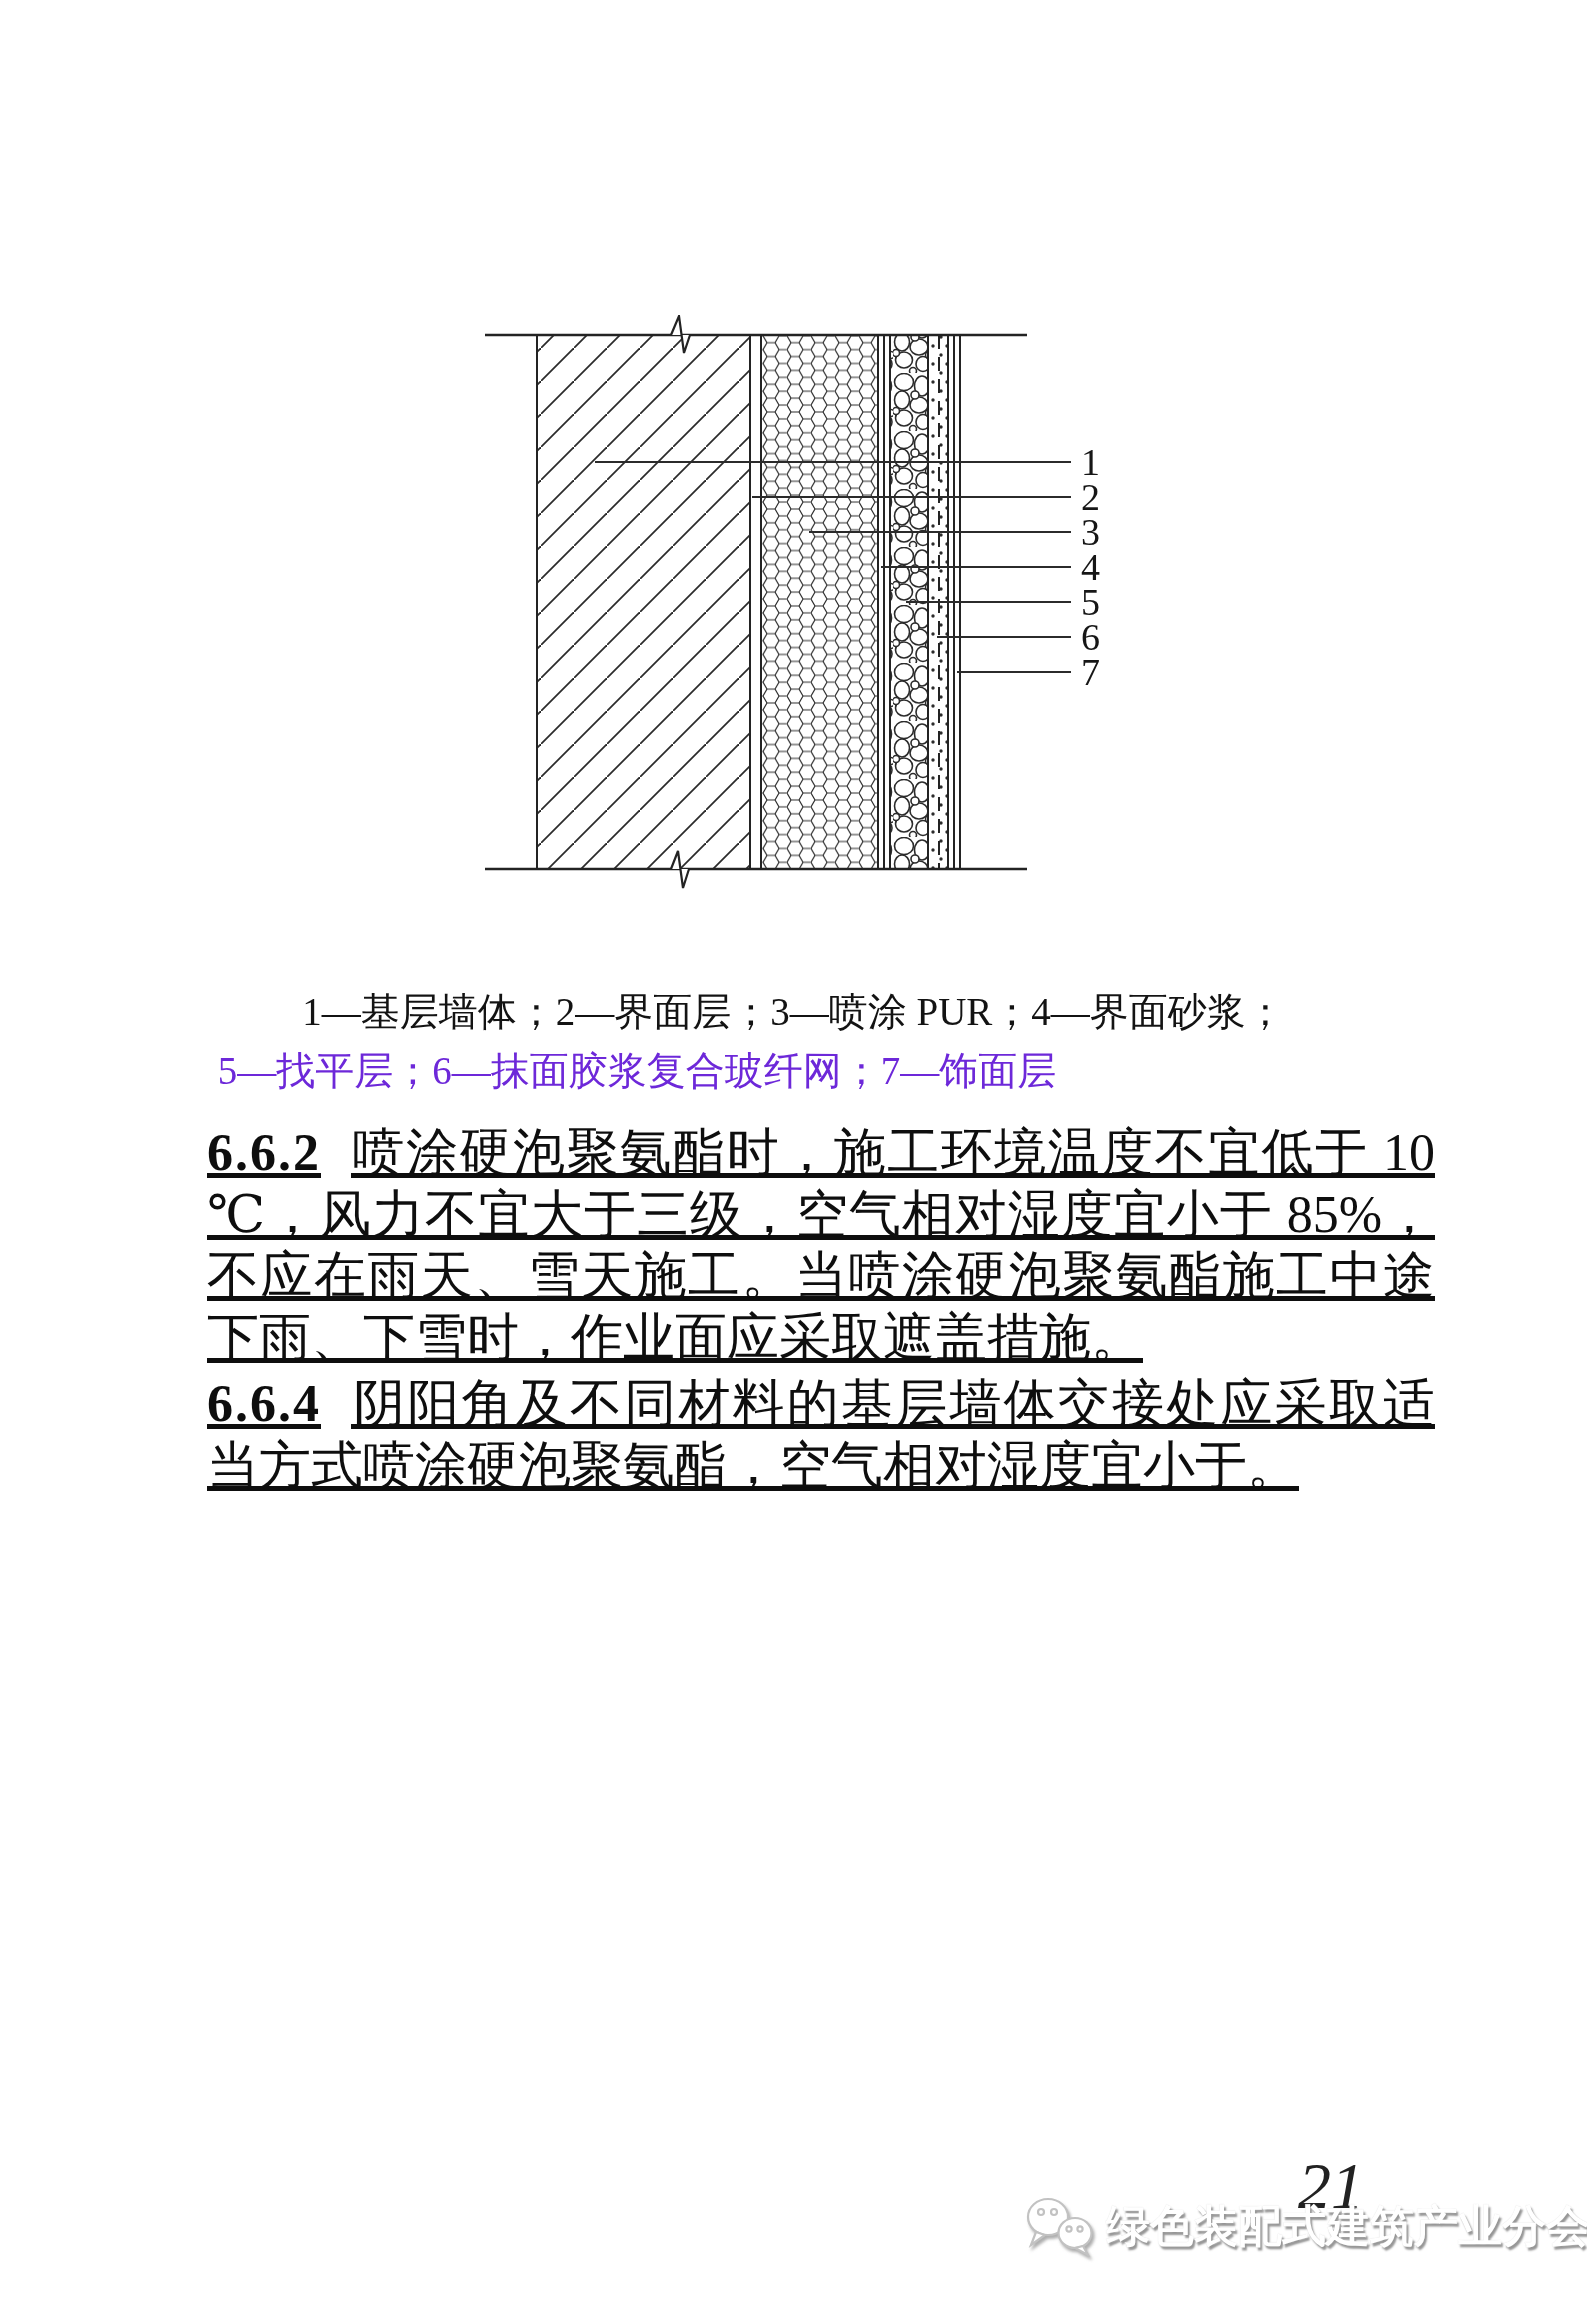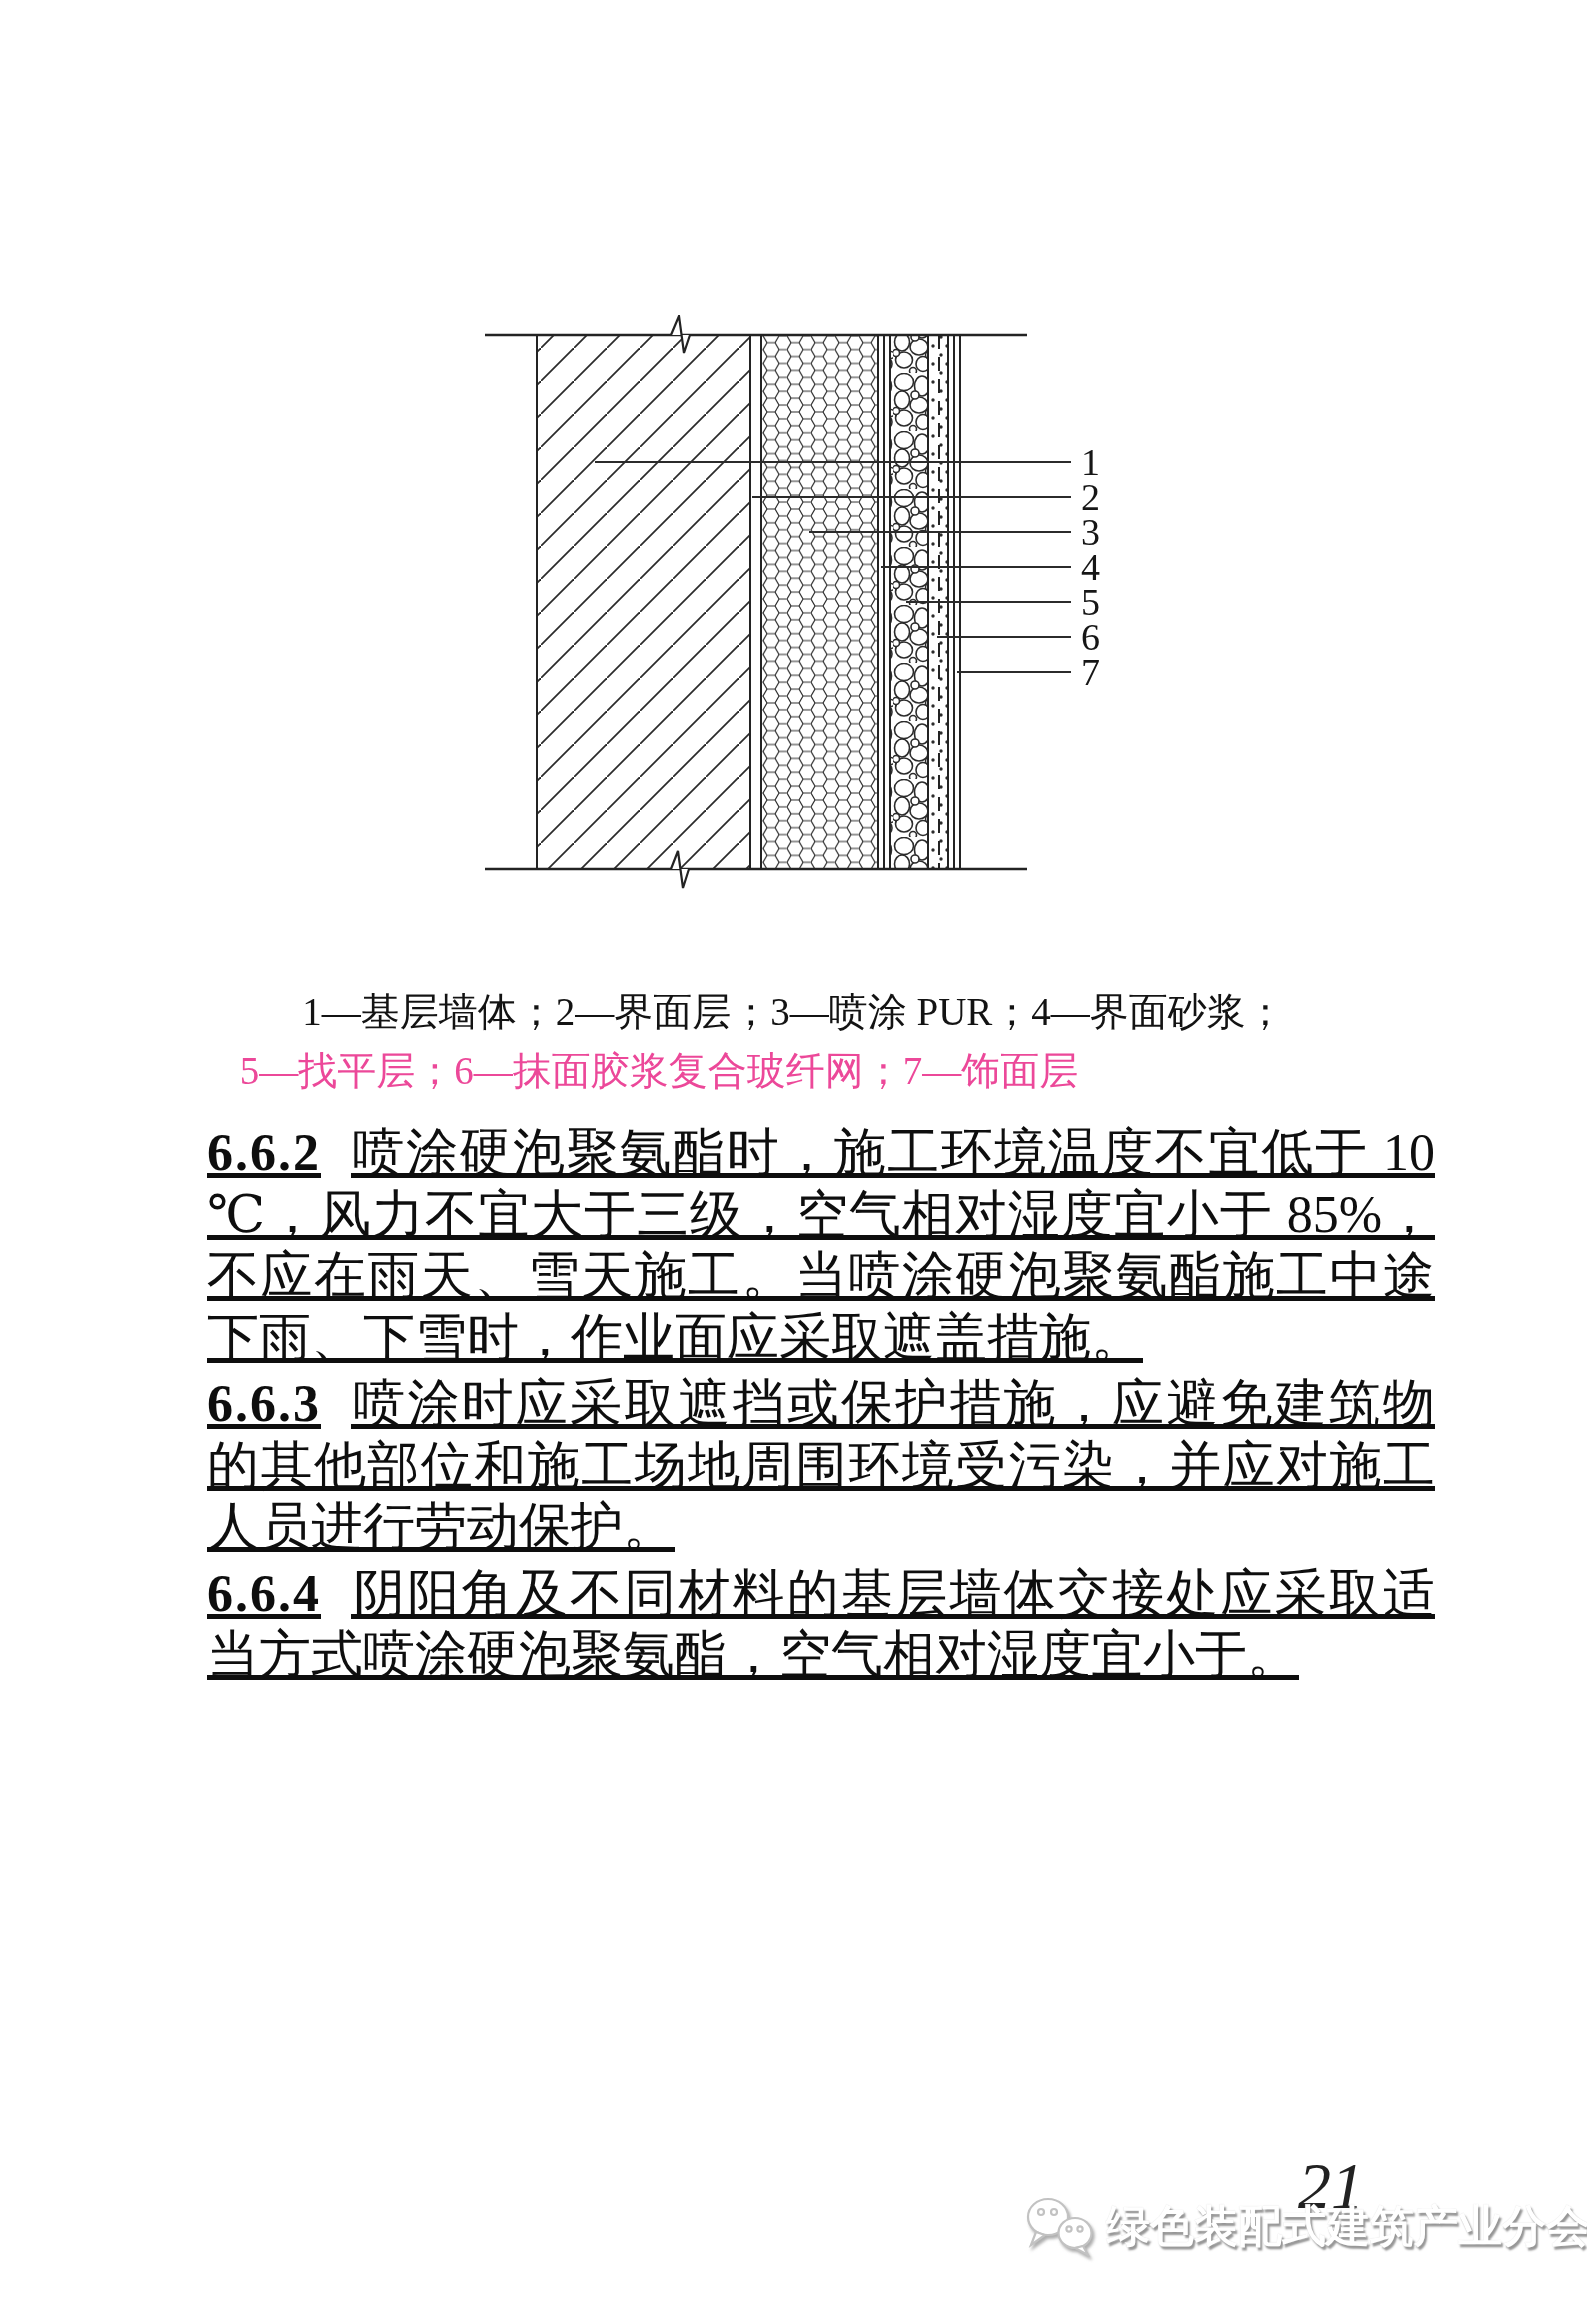--- a/index.html
+++ b/index.html
@@ -18,21 +18,21 @@
   .fig-caption{
     position:absolute;left:0;top:925px;width:1587px;
     text-align:center;font-size:43px;letter-spacing:1px;color:#131313;
   }
   .fig-legend-1{
     position:absolute;left:0;top:985px;width:1587px;
     text-align:center;font-size:39px;color:#131313;
   }
   .fig-legend-2{
     position:absolute;left:0;top:1044px;width:1274px;
-    text-align:center;font-size:39px;color:#ec4899;padding-left:22px;
+    text-align:center;font-size:39px;color:#6d28d9;
   }
   
   .clauses{
     position:absolute;left:207px;top:1122px;width:1228px;
     font-size:52px;line-height:61.5px;text-align:justify;
     color:#0e0e0e;
     text-decoration:underline;
   }
   .clauses p{margin:0 0 5px 0;}
   .clause-num{font-weight:bold;padding-right:30px;letter-spacing:2px;}
@@ -133,21 +133,20 @@
       <text x="606" y="335">6</text>
       <text x="606" y="370">7</text>
     </g>
   </svg>
 
   <div class="fig-legend-1">1—基层墙体；2—界面层；3—喷涂 PUR；4—界面砂浆；</div>
   <div class="fig-legend-2">5—找平层；6—抹面胶浆复合玻纤网；7—饰面层</div>
 
   <div class="clauses">
     <p><span class="clause-num">6.6.2</span><span>喷涂硬泡聚氨酯时，施工环境温度不宜低于 10 ℃，风力不宜大于三级，空气相对湿度宜小于 85%，不应在雨天、雪天施工。当喷涂硬泡聚氨酯施工中途下雨、下雪时，作业面应采取遮盖措施。</span></p>
-    <p><span class="clause-num">6.6.3</span><span>喷涂时应采取遮挡或保护措施，应避免建筑物的其他部位和施工场地周围环境受污染，并应对施工人员进行劳动保护。</span></p>
     <p><span class="clause-num">6.6.4</span><span>阴阳角及不同材料的基层墙体交接处应采取适当方式喷涂硬泡聚氨酯，空气相对湿度宜小于。</span></p>
   </div>
 
   <div class="page-number">21</div>
 
   <div class="footer">
     <svg class="wechat" width="78" height="62" viewBox="0 0 78 62" xmlns="http://www.w3.org/2000/svg">
       <g stroke="#c2c2c2" stroke-width="2.2" fill="#ffffff">
         <ellipse cx="26" cy="22" rx="20" ry="18"></ellipse>
         <path d="M14,37 L9,50 L23,40 Z"></path>

